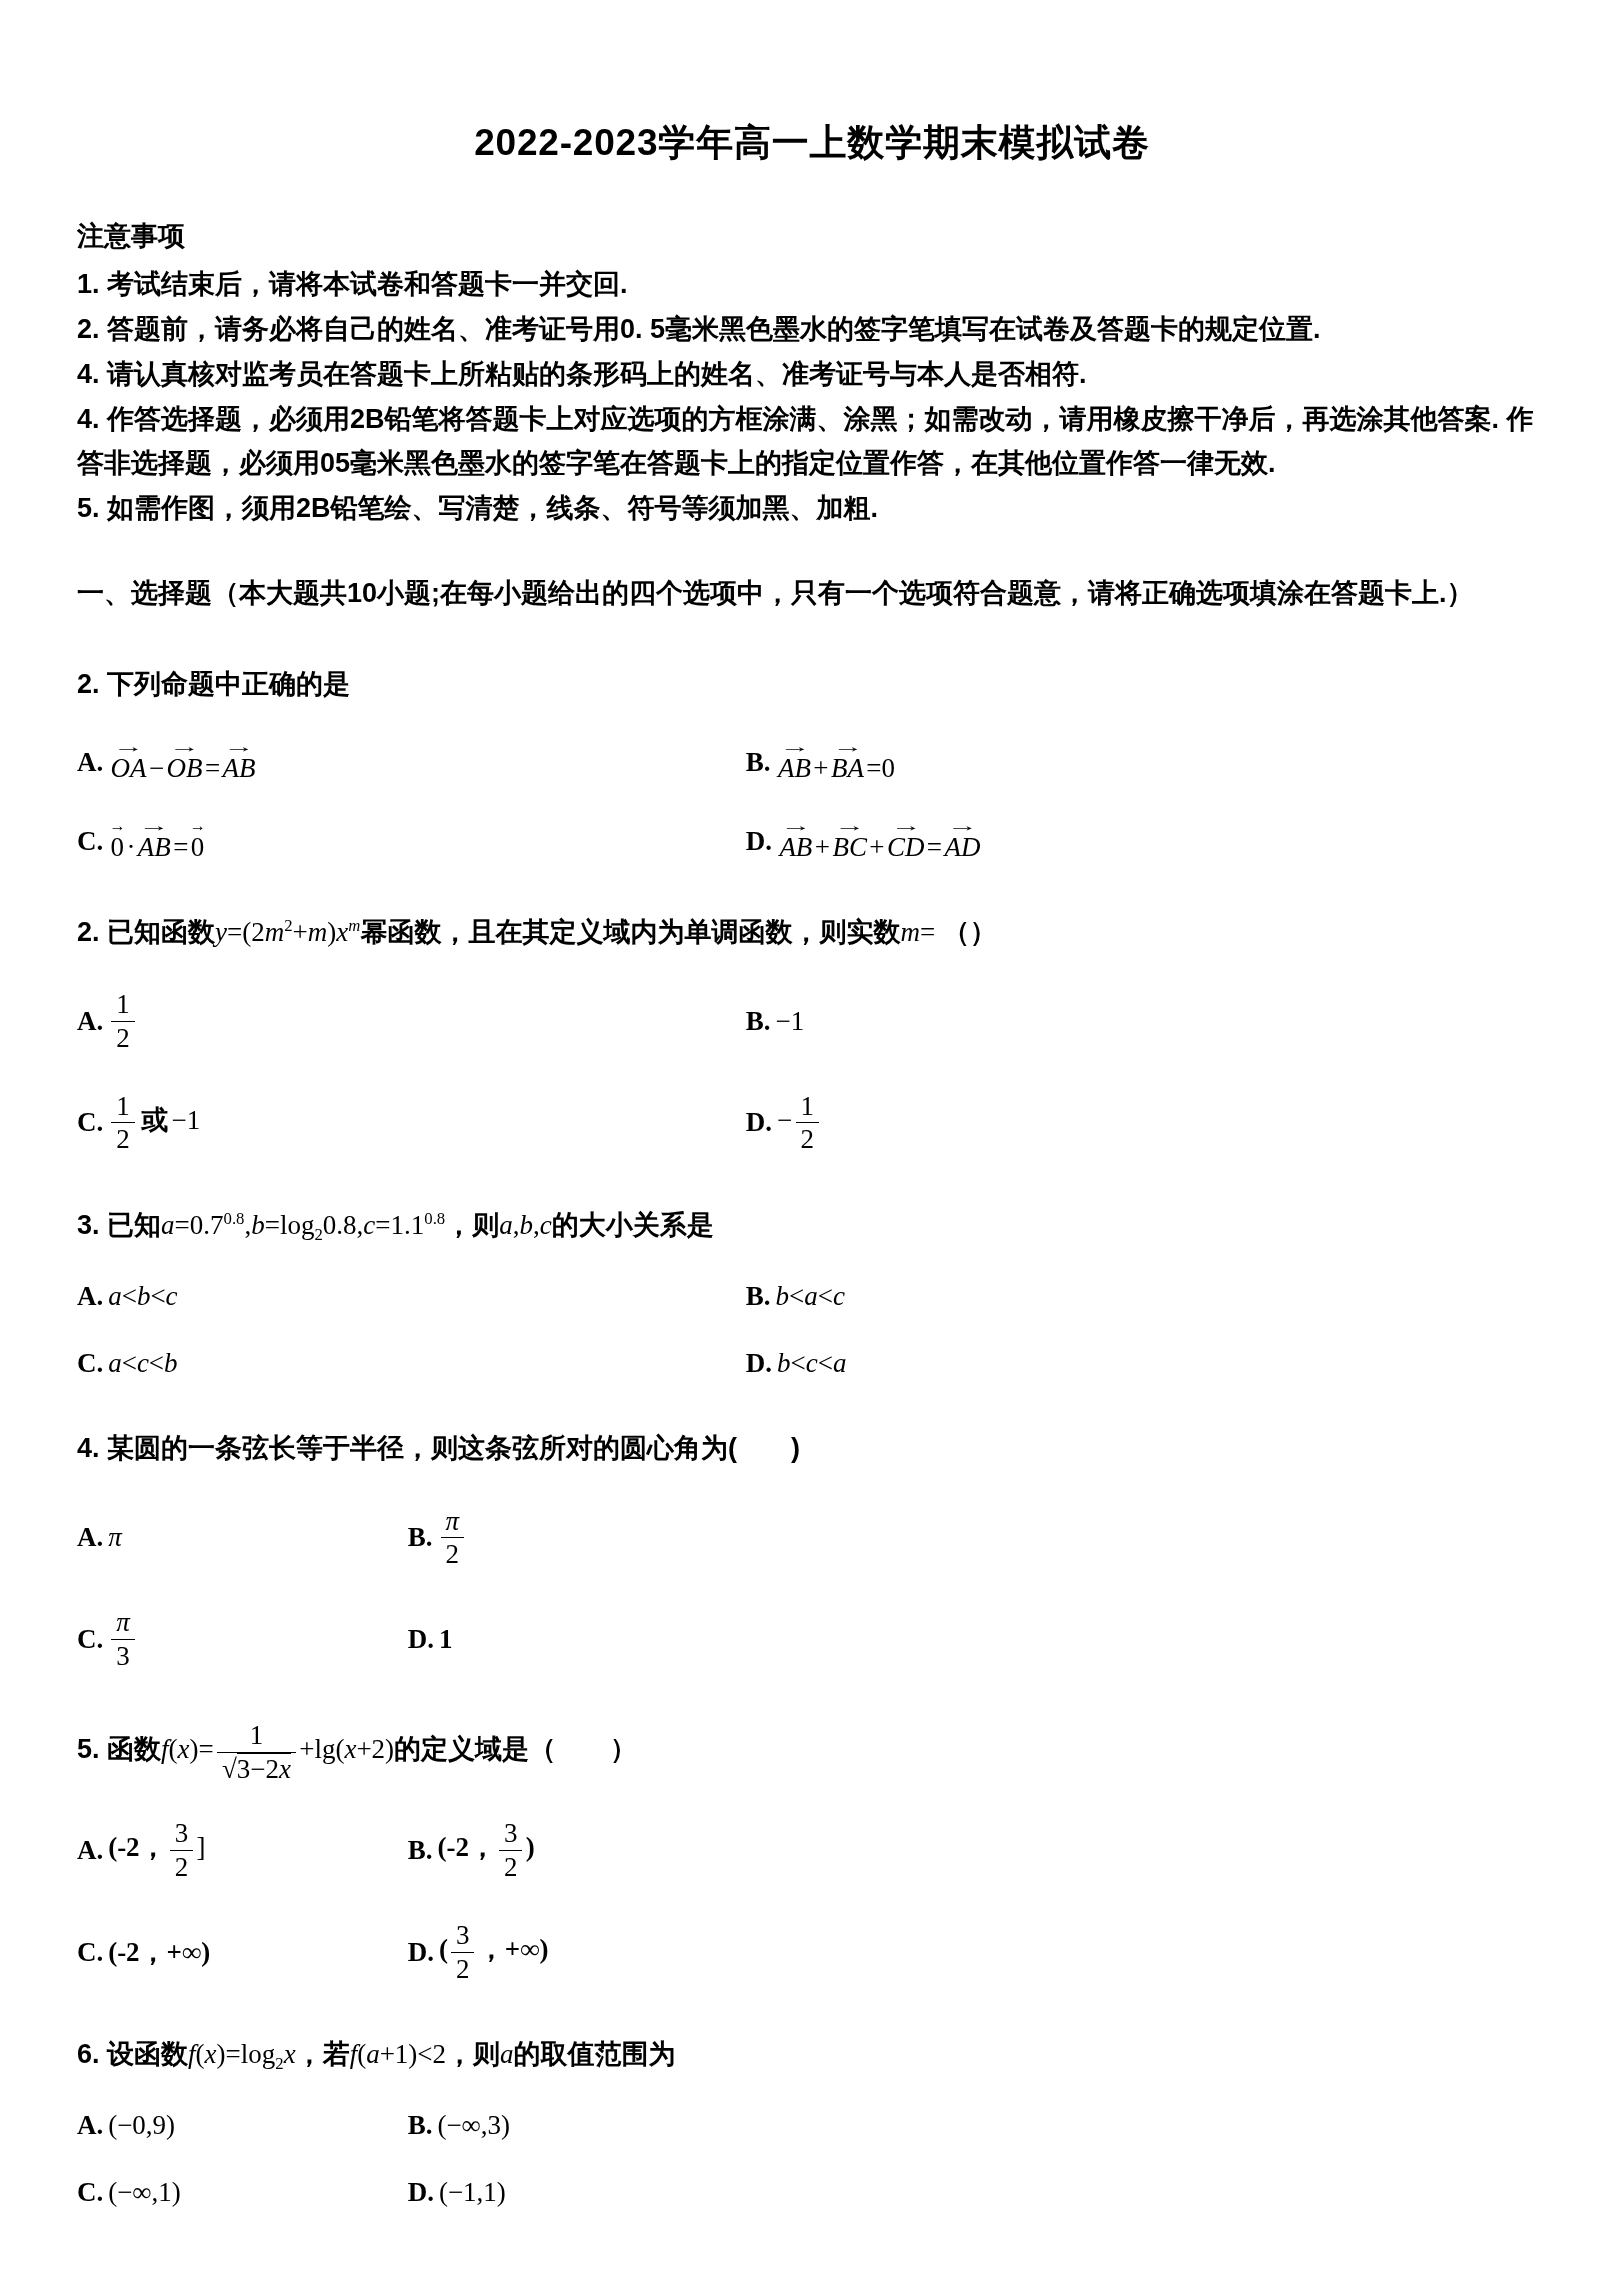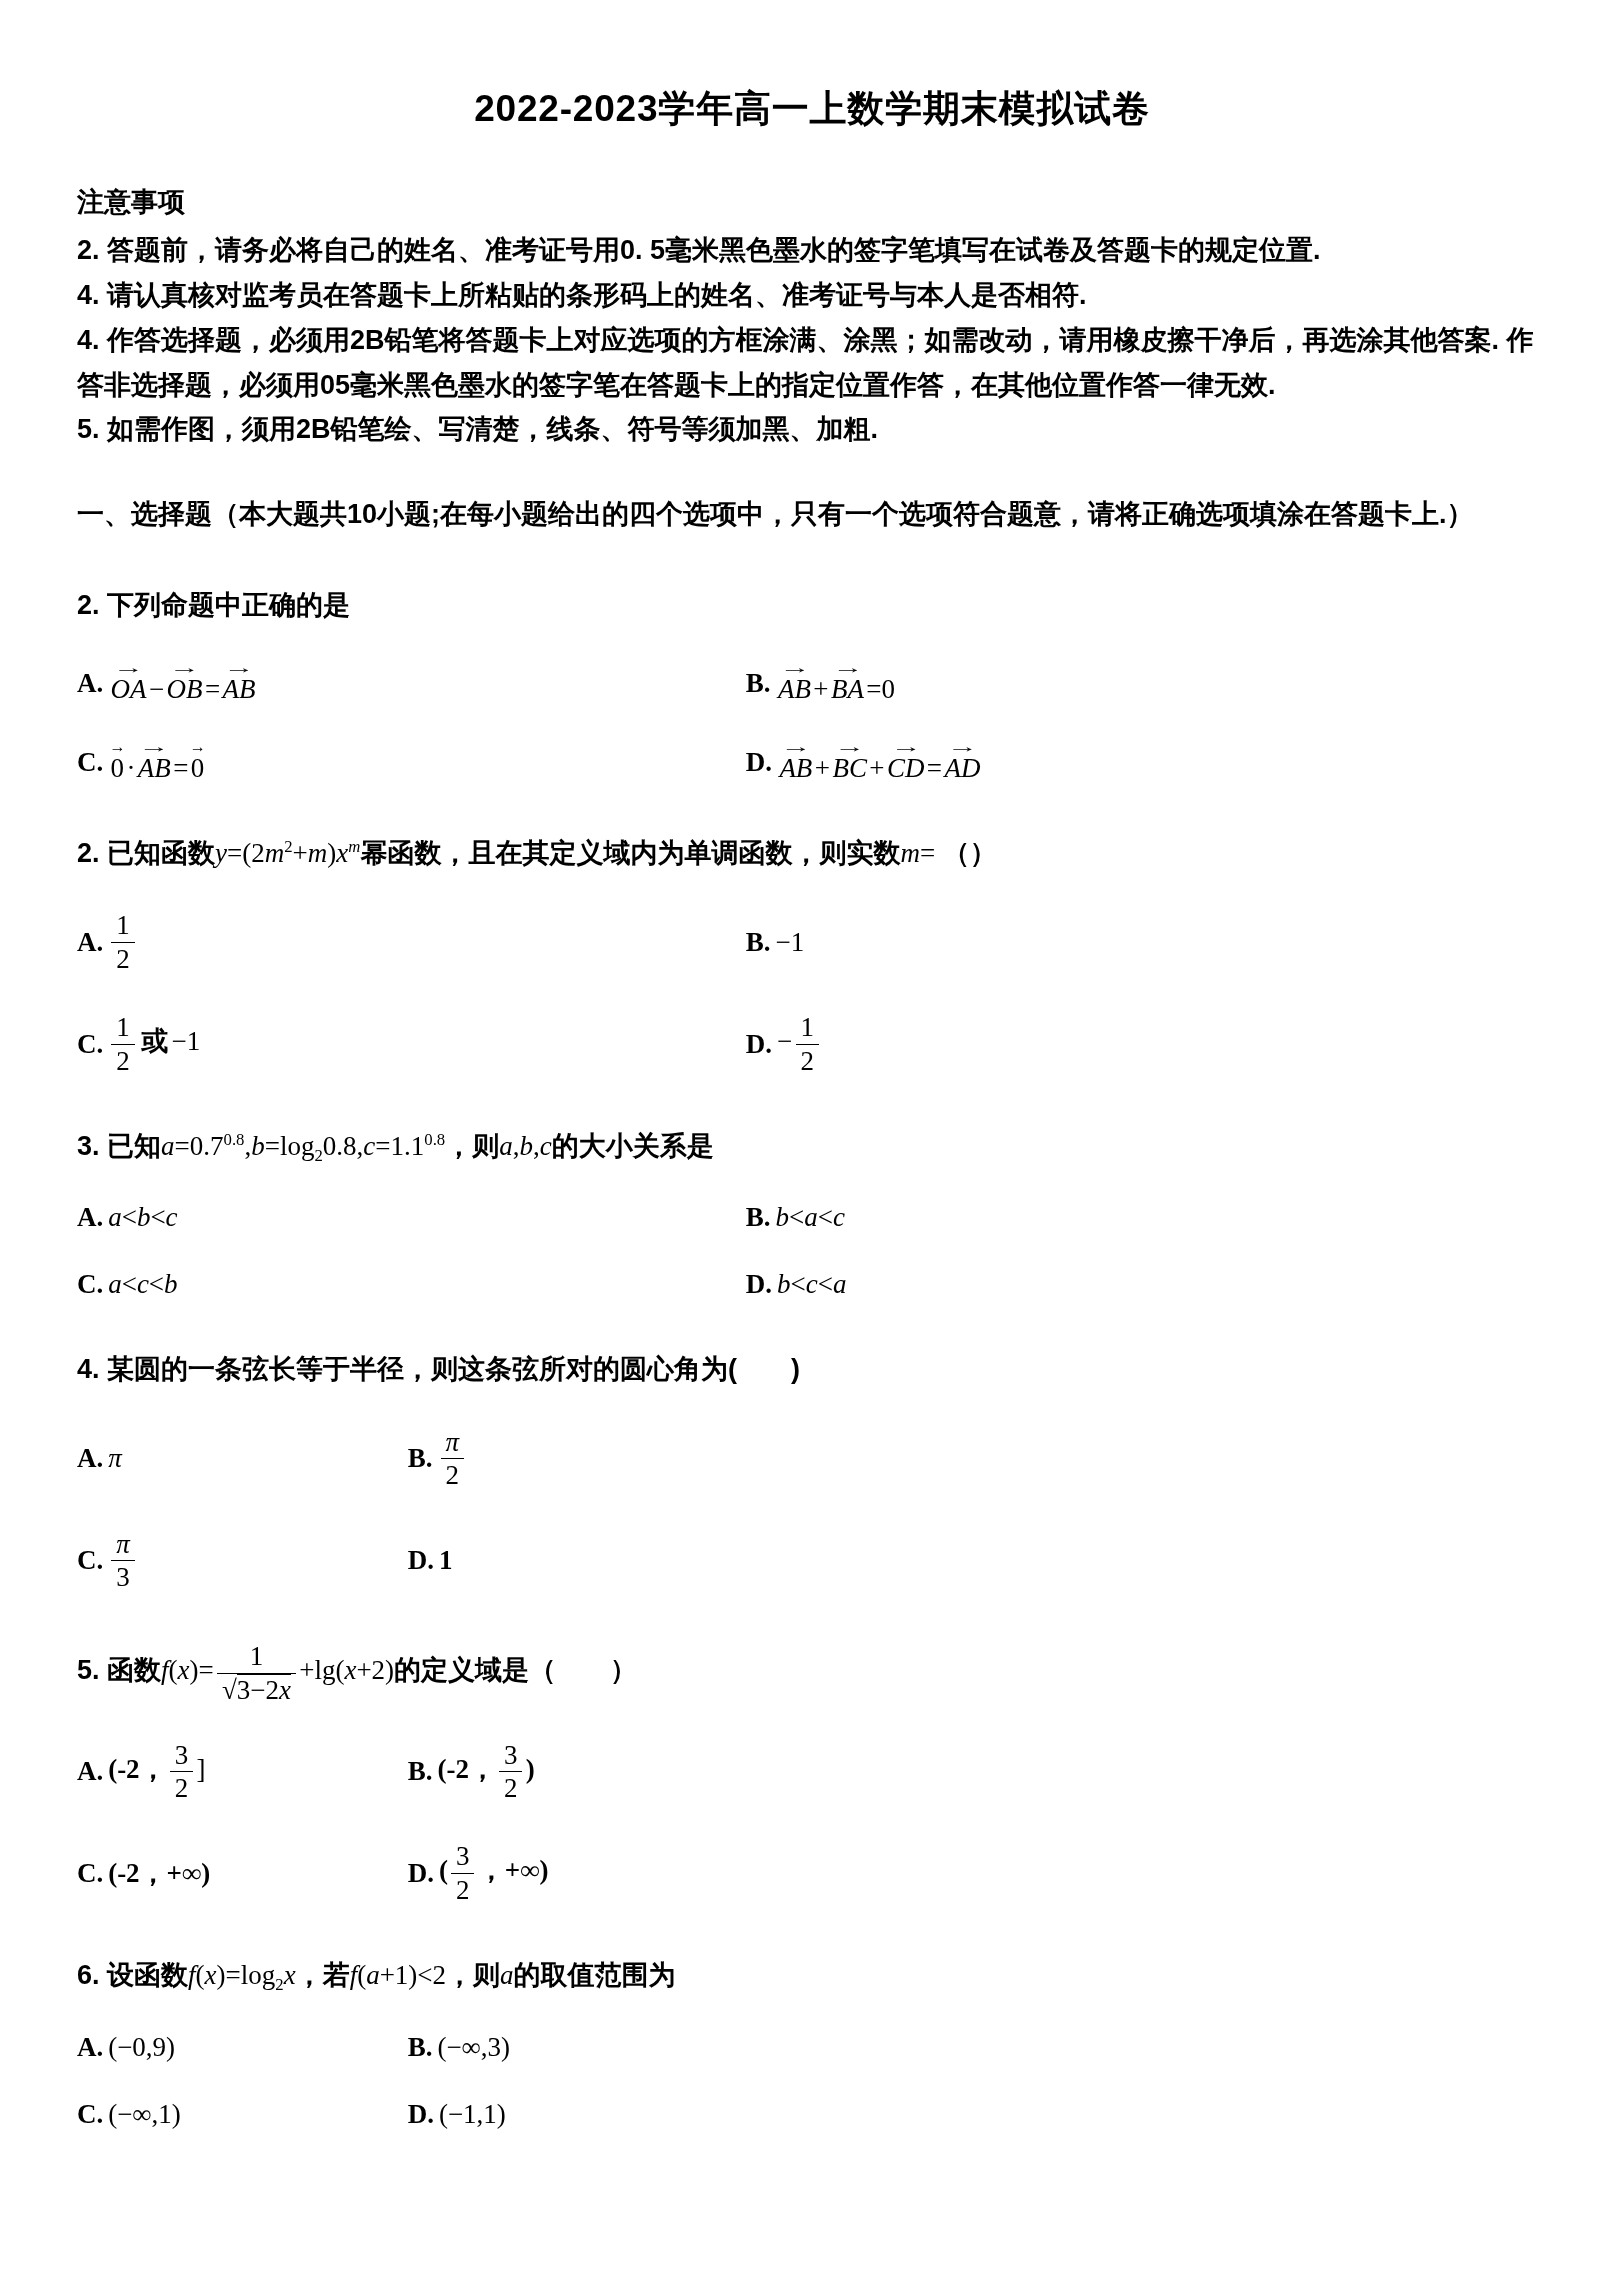--- a/index.html
+++ b/index.html
@@ -1,19 +1,19 @@
 <!DOCTYPE html>
 <html style="font-size:13px"><head>
 <meta charset="utf-8">
 <style>
   html,body{margin:0;padding:0;background:#e8e8e8;}
   .page{
     width:1624px;height:2295px;box-sizing:border-box;
     background:#ffffff;color:#000;
-    padding:84px 77px 0 77px;
+    padding:118px 77px 0 77px;
     font-family:"Liberation Sans",sans-serif;
     font-weight:700;
     font-size:27px;
     overflow:hidden;
     margin:0 auto;
   }
   .doc-title{
     text-align:center;font-size:37px;font-weight:800;
     letter-spacing:0.8px;margin:0 0 50px 0;
   }
@@ -60,20 +60,21 @@
 </style>
 </head>
 <body>
 
 <div class="page">
 
   <h1 class="doc-title">2022-2023学年高一上数学期末模拟试卷</h1>
 
   <div class="notice">
     <p class="notice-heading">注意事项</p>
+    <p class="notice-item">1. 考试结束后，请将本试卷和答题卡一并交回.</p>
     <p class="notice-item">2. 答题前，请务必将自己的姓名、准考证号用0. 5毫米黑色墨水的签字笔填写在试卷及答题卡的规定位置.</p>
     <p class="notice-item">4. 请认真核对监考员在答题卡上所粘贴的条形码上的姓名、准考证号与本人是否相符.</p>
     <p class="notice-item">4. 作答选择题，必须用2B铅笔将答题卡上对应选项的方框涂满、涂黑；如需改动，请用橡皮擦干净后，再选涂其他答案. 作答非选择题，必须用05毫米黑色墨水的签字笔在答题卡上的指定位置作答，在其他位置作答一律无效.</p>
     <p class="notice-item">5. 如需作图，须用2B铅笔绘、写清楚，线条、符号等须加黑、加粗.</p>
   </div>
 
   <p class="section-heading">一、选择题（本大题共10小题;在每小题给出的四个选项中，只有一个选项符合题意，请将正确选项填涂在答题卡上.）</p>
 
   <div class="question">
     <div class="stem">2. 下列命题中正确的是</div>

